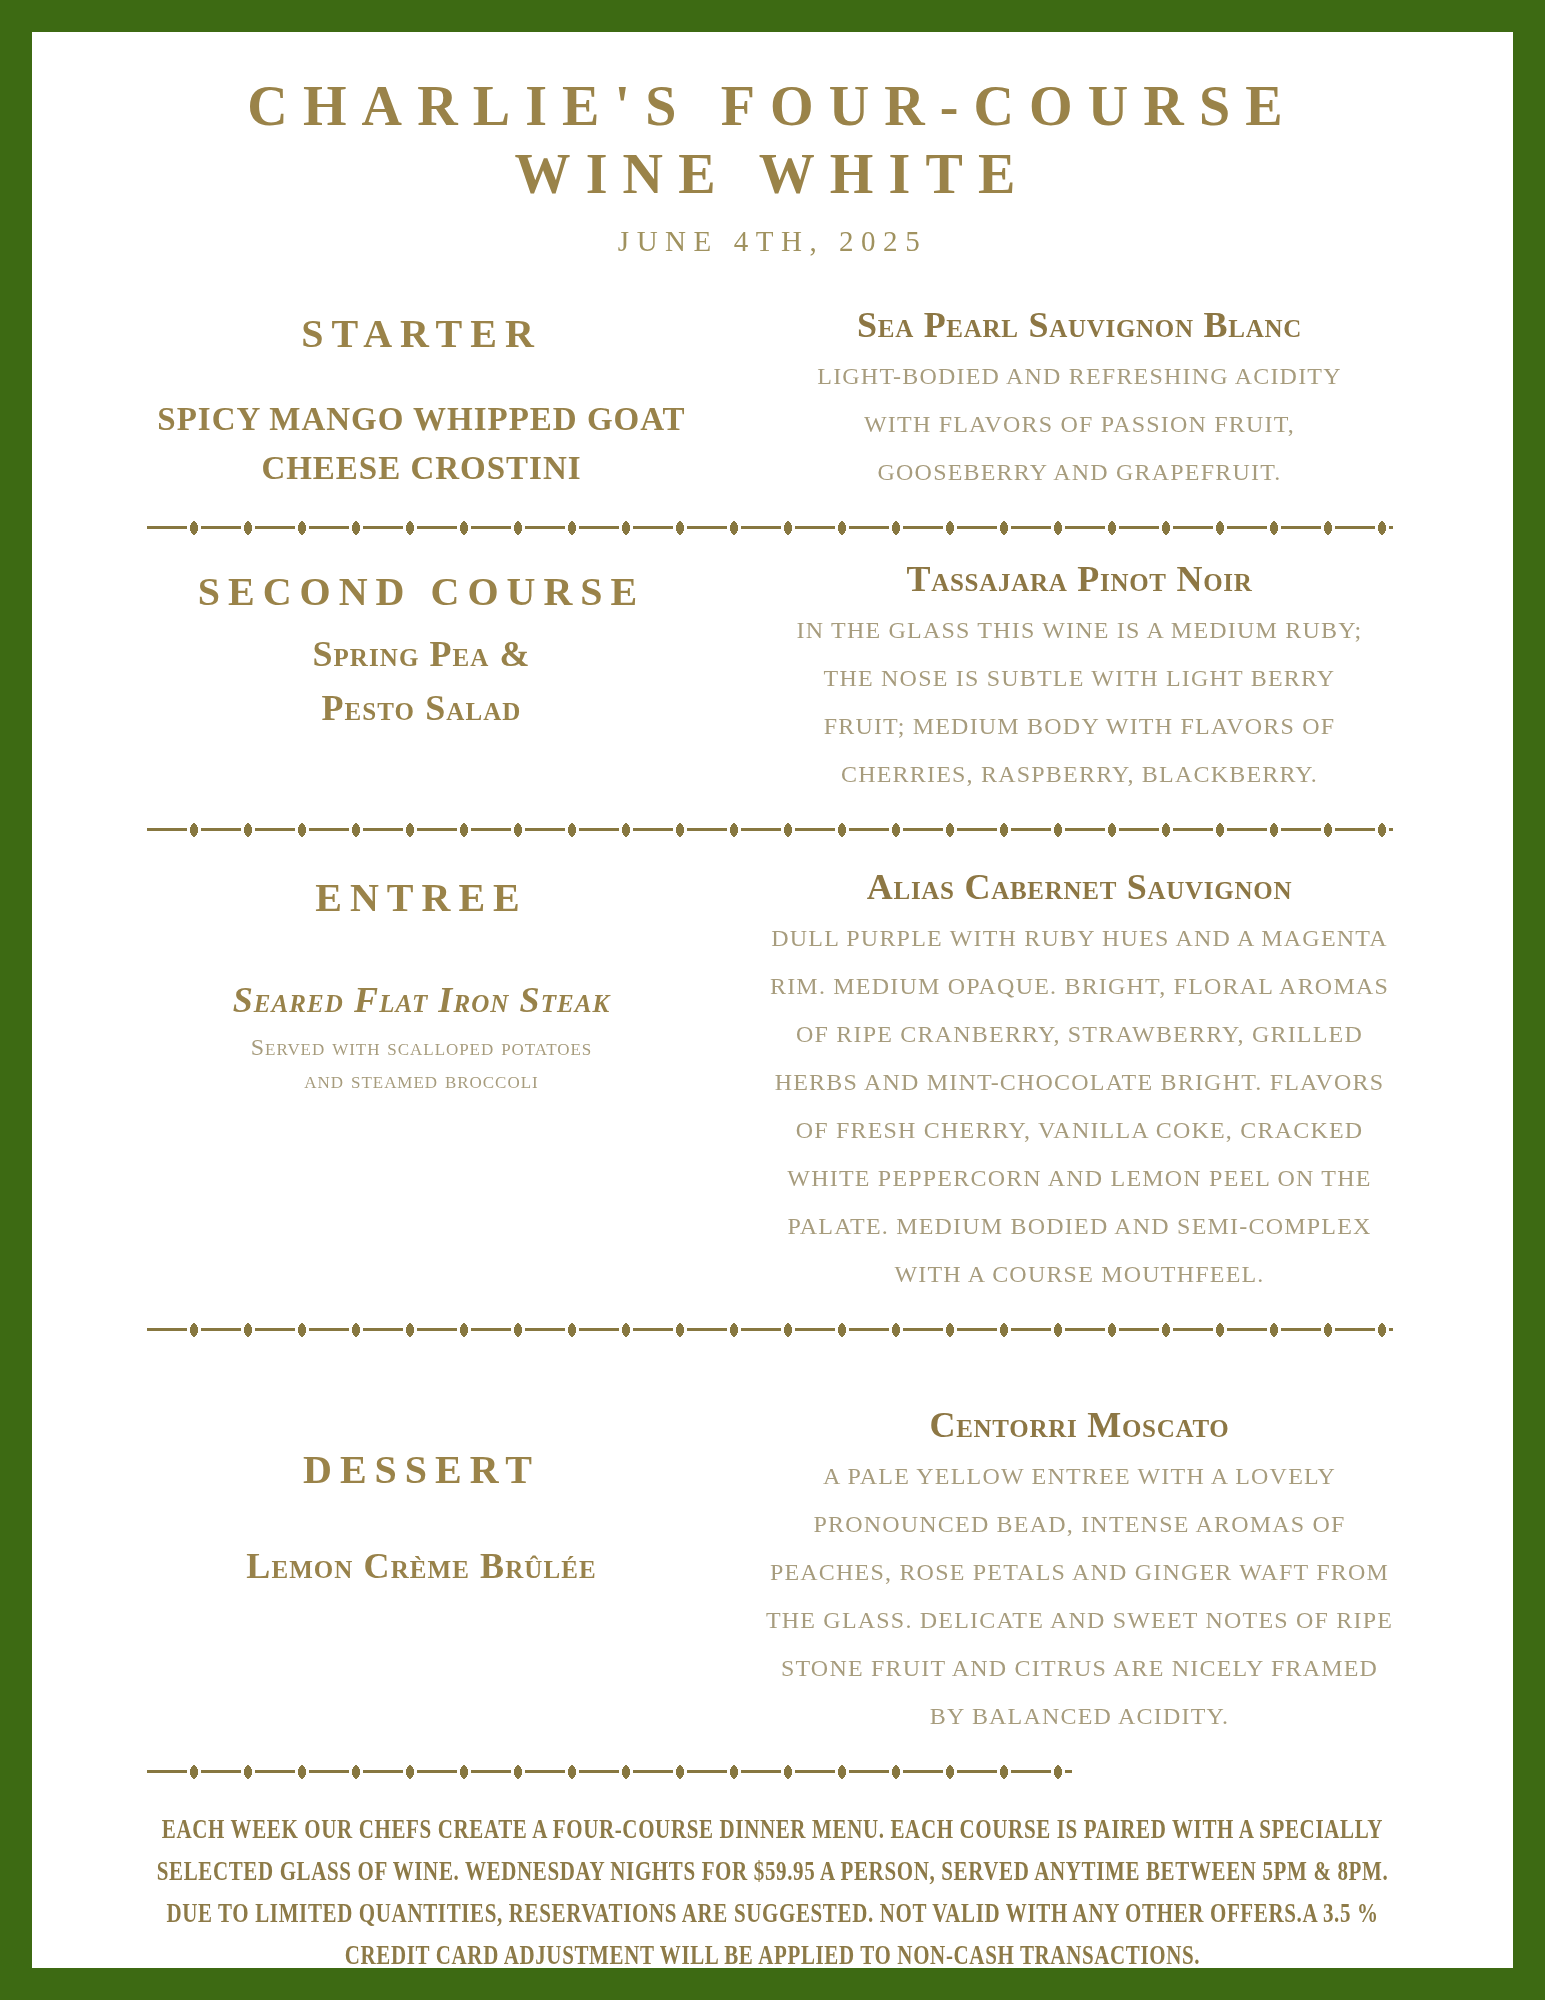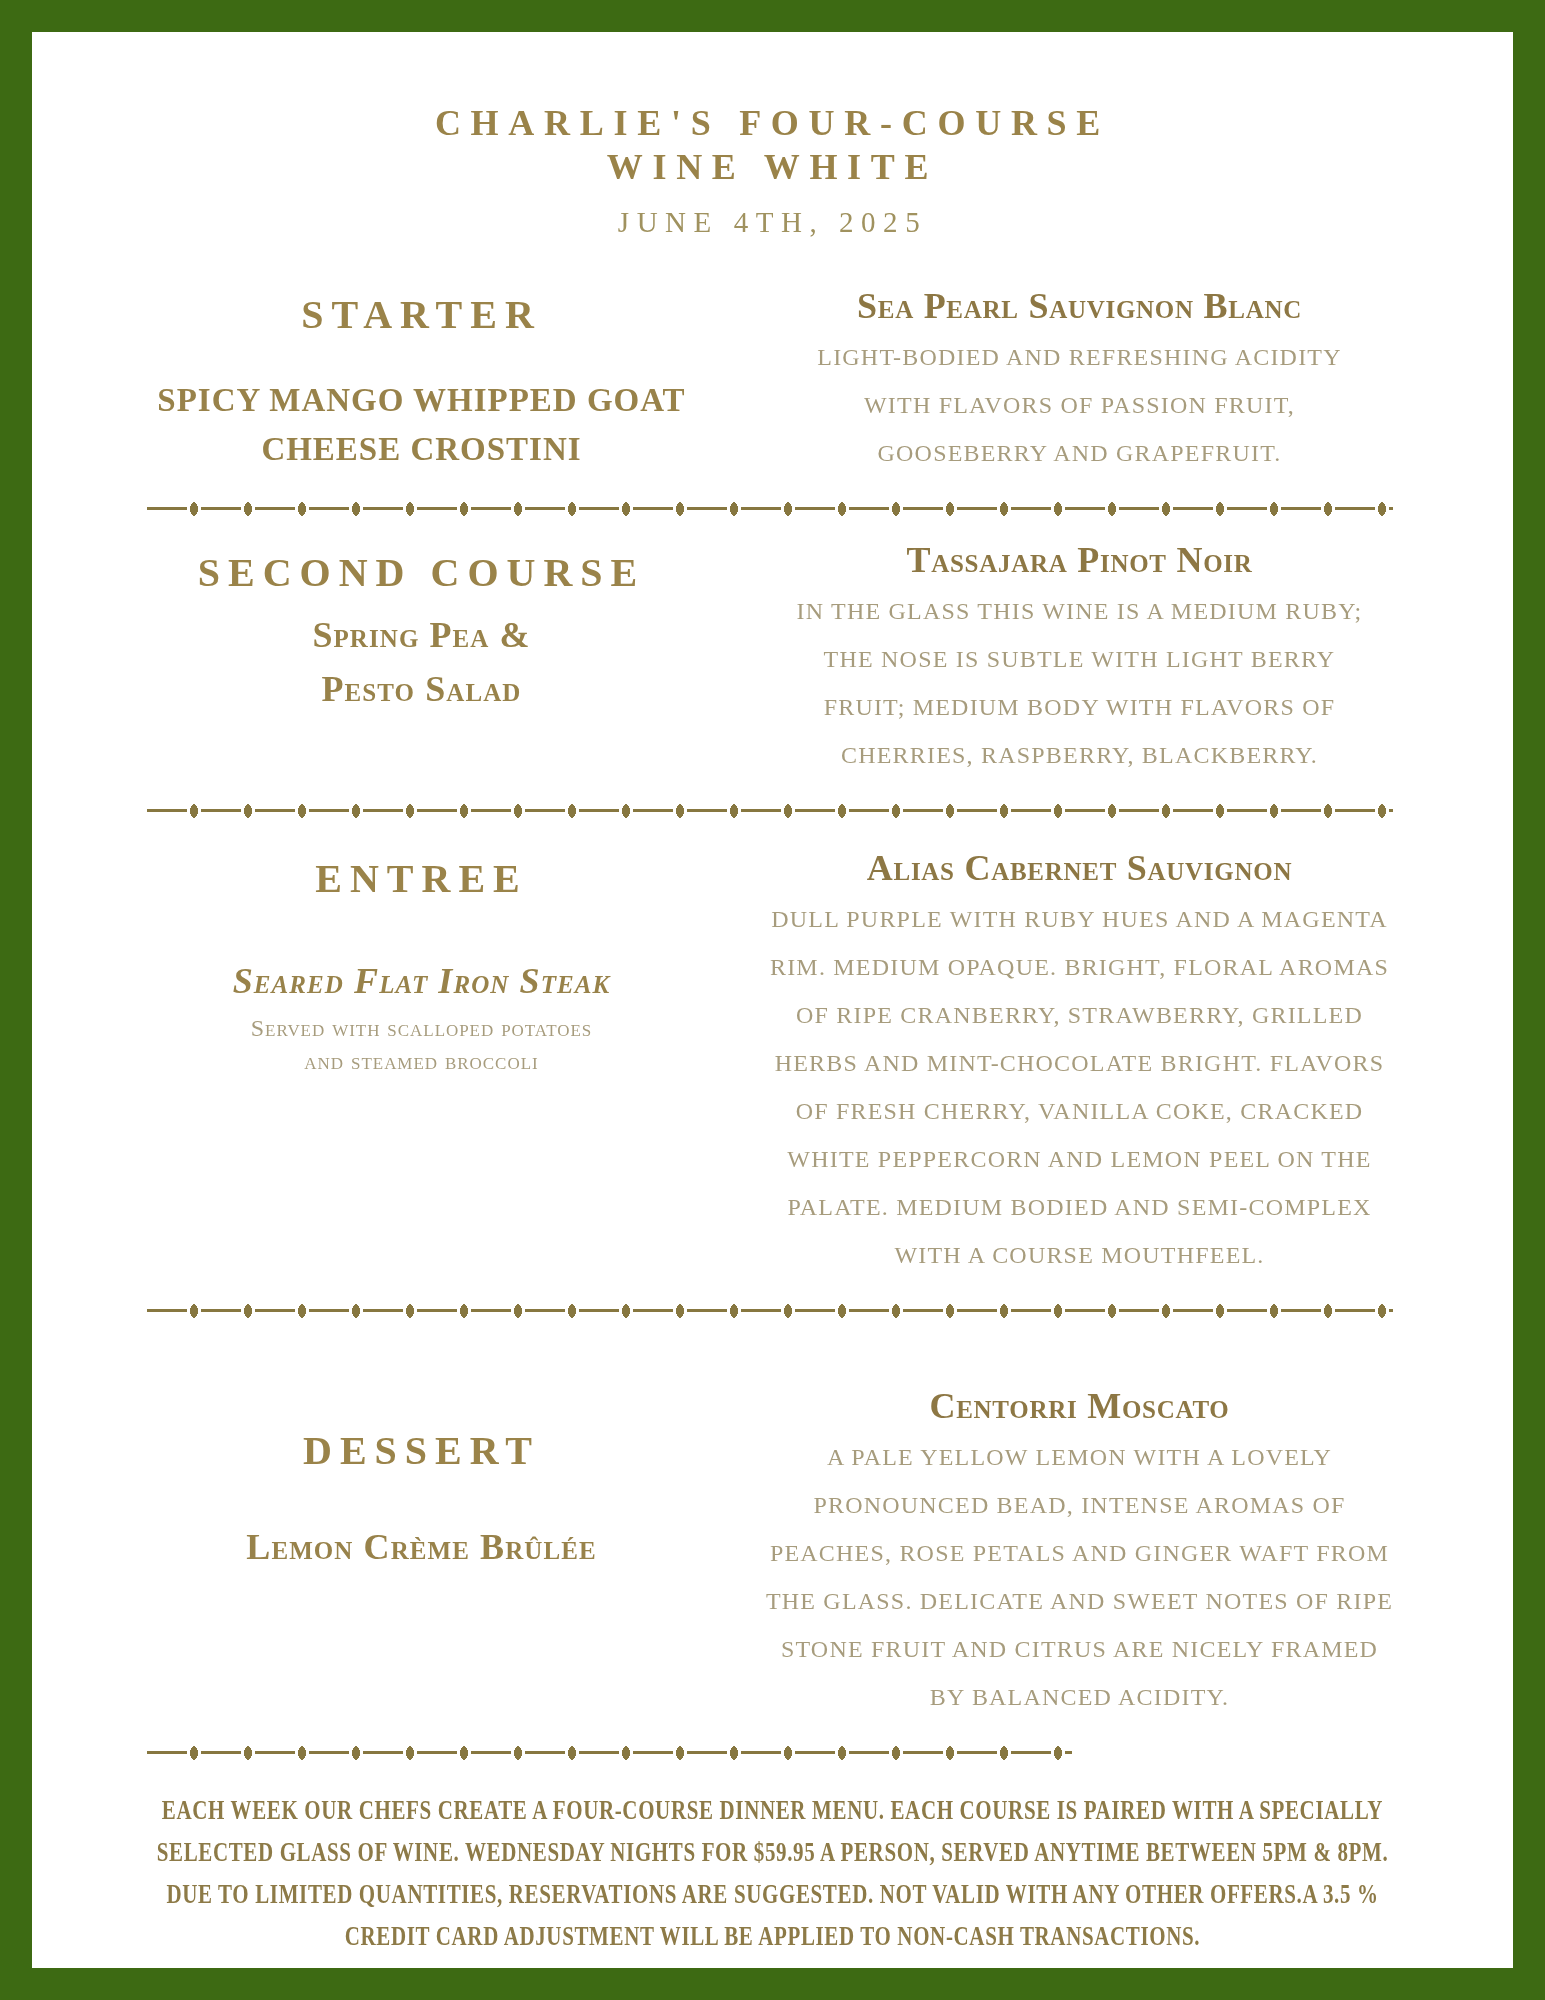--- a/index.html
+++ b/index.html
@@ -21,26 +21,25 @@
   .page{
     width:1481px;
     height:1936px;
     margin:32px;
     background:#ffffff;
     overflow:hidden;
   }
   
   header{padding-top:40px;text-align:center;}
   .title{
-    font-size:36px;
+    font-size:56px;
     line-height:1.22;
     font-weight:700;
     letter-spacing:0.27em;
     color:var(--gold);
-    margin-top:30px;
   }
   .title .t-line{display:block;}
   .date{
     margin-top:16px;
     font-size:29px;
     font-weight:400;
     letter-spacing:0.26em;
     color:#a0925f;
   }
   
@@ -211,21 +210,21 @@
   <section class="row row4">
     <div class="col-left">
       <h2 class="heading">DESSERT</h2>
       <div class="dish sc">
           <div>Lemon Crème Brûlée</div>
         </div>
     </div>
     <div class="col-right">
       <h3 class="wine">Centorri Moscato</h3>
       <div class="desc">
-          <div>A PALE YELLOW LEMON WITH A LOVELY</div>
+          <div>A PALE YELLOW ENTREE WITH A LOVELY</div>
           <div>PRONOUNCED BEAD, INTENSE AROMAS OF</div>
           <div>PEACHES, ROSE PETALS AND GINGER WAFT FROM</div>
           <div>THE GLASS. DELICATE AND SWEET NOTES OF RIPE</div>
           <div>STONE FRUIT AND CITRUS ARE NICELY FRAMED</div>
           <div>BY BALANCED ACIDITY.</div>
         </div>
     </div>
   </section>
 
   <div class="divider short"></div>

